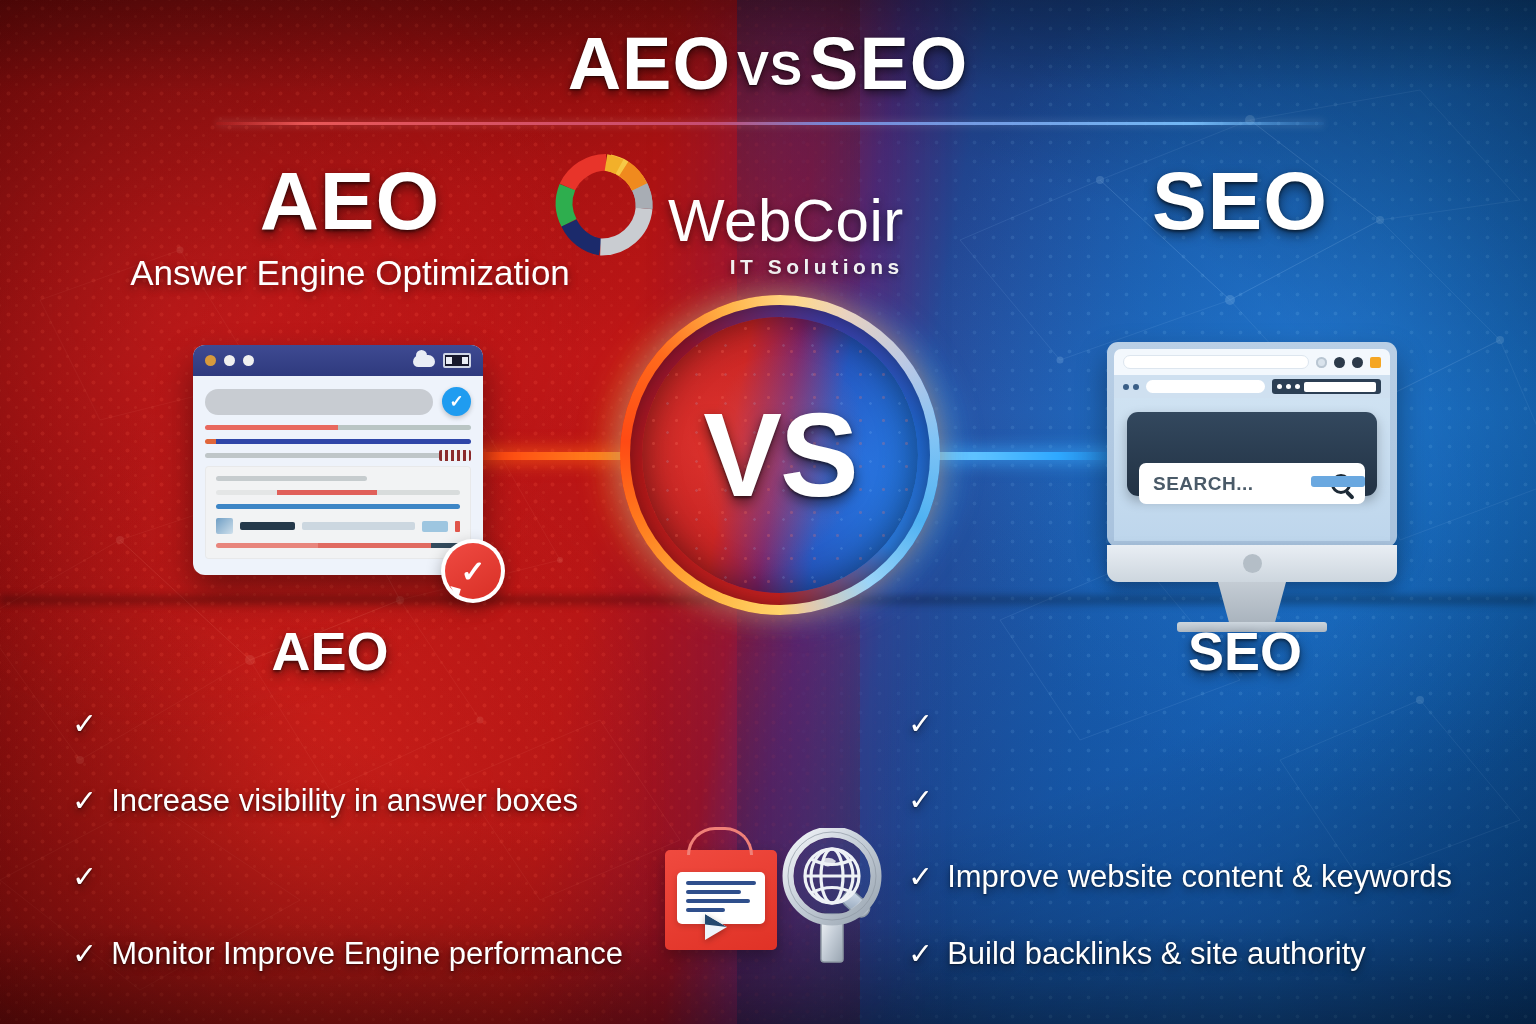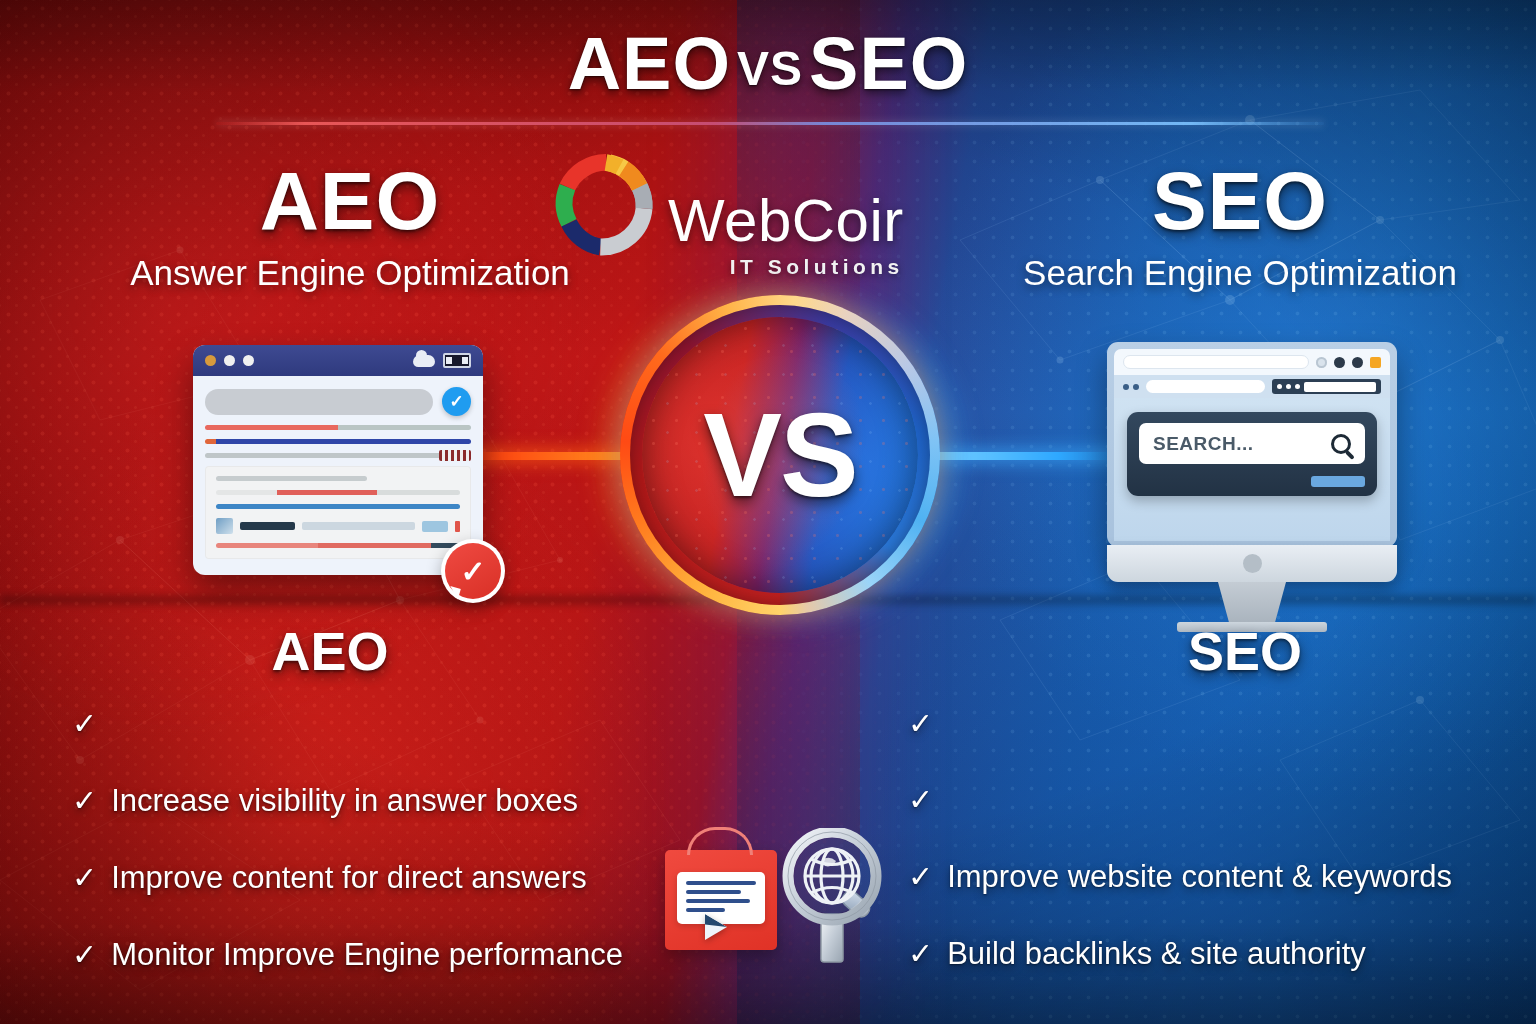--- a/index.html
+++ b/index.html
@@ -301,21 +301,21 @@
     height:143px; background:linear-gradient(180deg,#cfe2f2,#bed6ec);
     padding:14px 13px; display:flex; align-items:flex-start; justify-content:center;
   }
   .search-card{
     width:100%; height:84px; background:linear-gradient(180deg,#33485e,#223244);
     border-radius:11px; padding:11px 12px 0; position:relative;
     box-shadow:0 5px 12px rgba(0,0,0,.25);
   }
   .search-field{
     height:41px; background:#fff; border-radius:7px;
-    display:flex; align-items:center; justify-content:space-between; padding:0 14px;
+    display:flex; align-items:center; justify-content:space-between; padding:0 14px;margin-top:40px;
   }
   .search-field .txt{ color:#4a5a68; font-size:19px; font-weight:bold; letter-spacing:.5px; }
   .mag{ width:20px; height:20px; border:3px solid #1d2a36; border-radius:50%; position:relative; }
   .mag:after{ content:""; position:absolute; right:-7px; bottom:-6px; width:10px; height:3.5px; background:#1d2a36; transform:rotate(45deg); border-radius:2px; }
   .search-btn{ position:absolute; right:12px; bottom:9px; width:54px; height:11px; background:#6aa8e0; border-radius:3px; }
   .mon-base{
     width:290px; height:37px; margin-top:-2px;
     background:linear-gradient(180deg,#e9eef4,#cdd6de);
     border-radius:0 0 11px 11px; display:flex; align-items:center; justify-content:center;
     box-shadow:0 8px 16px rgba(0,0,0,.28);
@@ -448,21 +448,20 @@
   </div>
   <div class="title-rule"></div>
 
   <div class="side-head" id="aeo-head">
     <div class="abbr">AEO</div>
     <div class="full">Answer Engine Optimization</div>
   </div>
 
   <div class="side-head" id="seo-head">
     <div class="abbr">SEO</div>
-    <div class="full">Search Engine Optimization</div>
   </div>
 
   <div class="logo">
     <svg class="logo-mark" viewBox="0 0 100 100">
       <g fill="none" stroke-width="15">
         <path d="M50 12 A38 38 0 0 0 15.5 34" stroke="#e8342a" stroke-linecap="butt"></path>
         <path d="M15.5 34 A38 38 0 0 0 17 66" stroke="#2eae4e"></path>
         <path d="M17 66 A38 38 0 0 0 45 87.5" stroke="#1b2a6b"></path>
         <path d="M45 87.5 A38 38 0 0 0 84 53" stroke="#c9ccd1"></path>
         <path d="M84 53 A38 38 0 0 0 78 30" stroke="#9aa0a8"></path>
@@ -578,21 +577,20 @@
   <ul class="bullets" id="aeo-bullets">
     <li>
       <span class="tick">✓</span>
     </li>
     <li>
       <span class="tick">✓</span>
       <span>Increase visibility in answer boxes</span>
     </li>
     <li>
       <span class="tick">✓</span>
-      <span>Improve content for direct answers</span>
     </li>
     <li>
       <span class="tick">✓</span>
       <span>Monitor Improve Engine performance</span>
     </li>
   </ul>
 
   <ul class="bullets" id="seo-bullets">
     <li>
       <span class="tick">✓</span>

